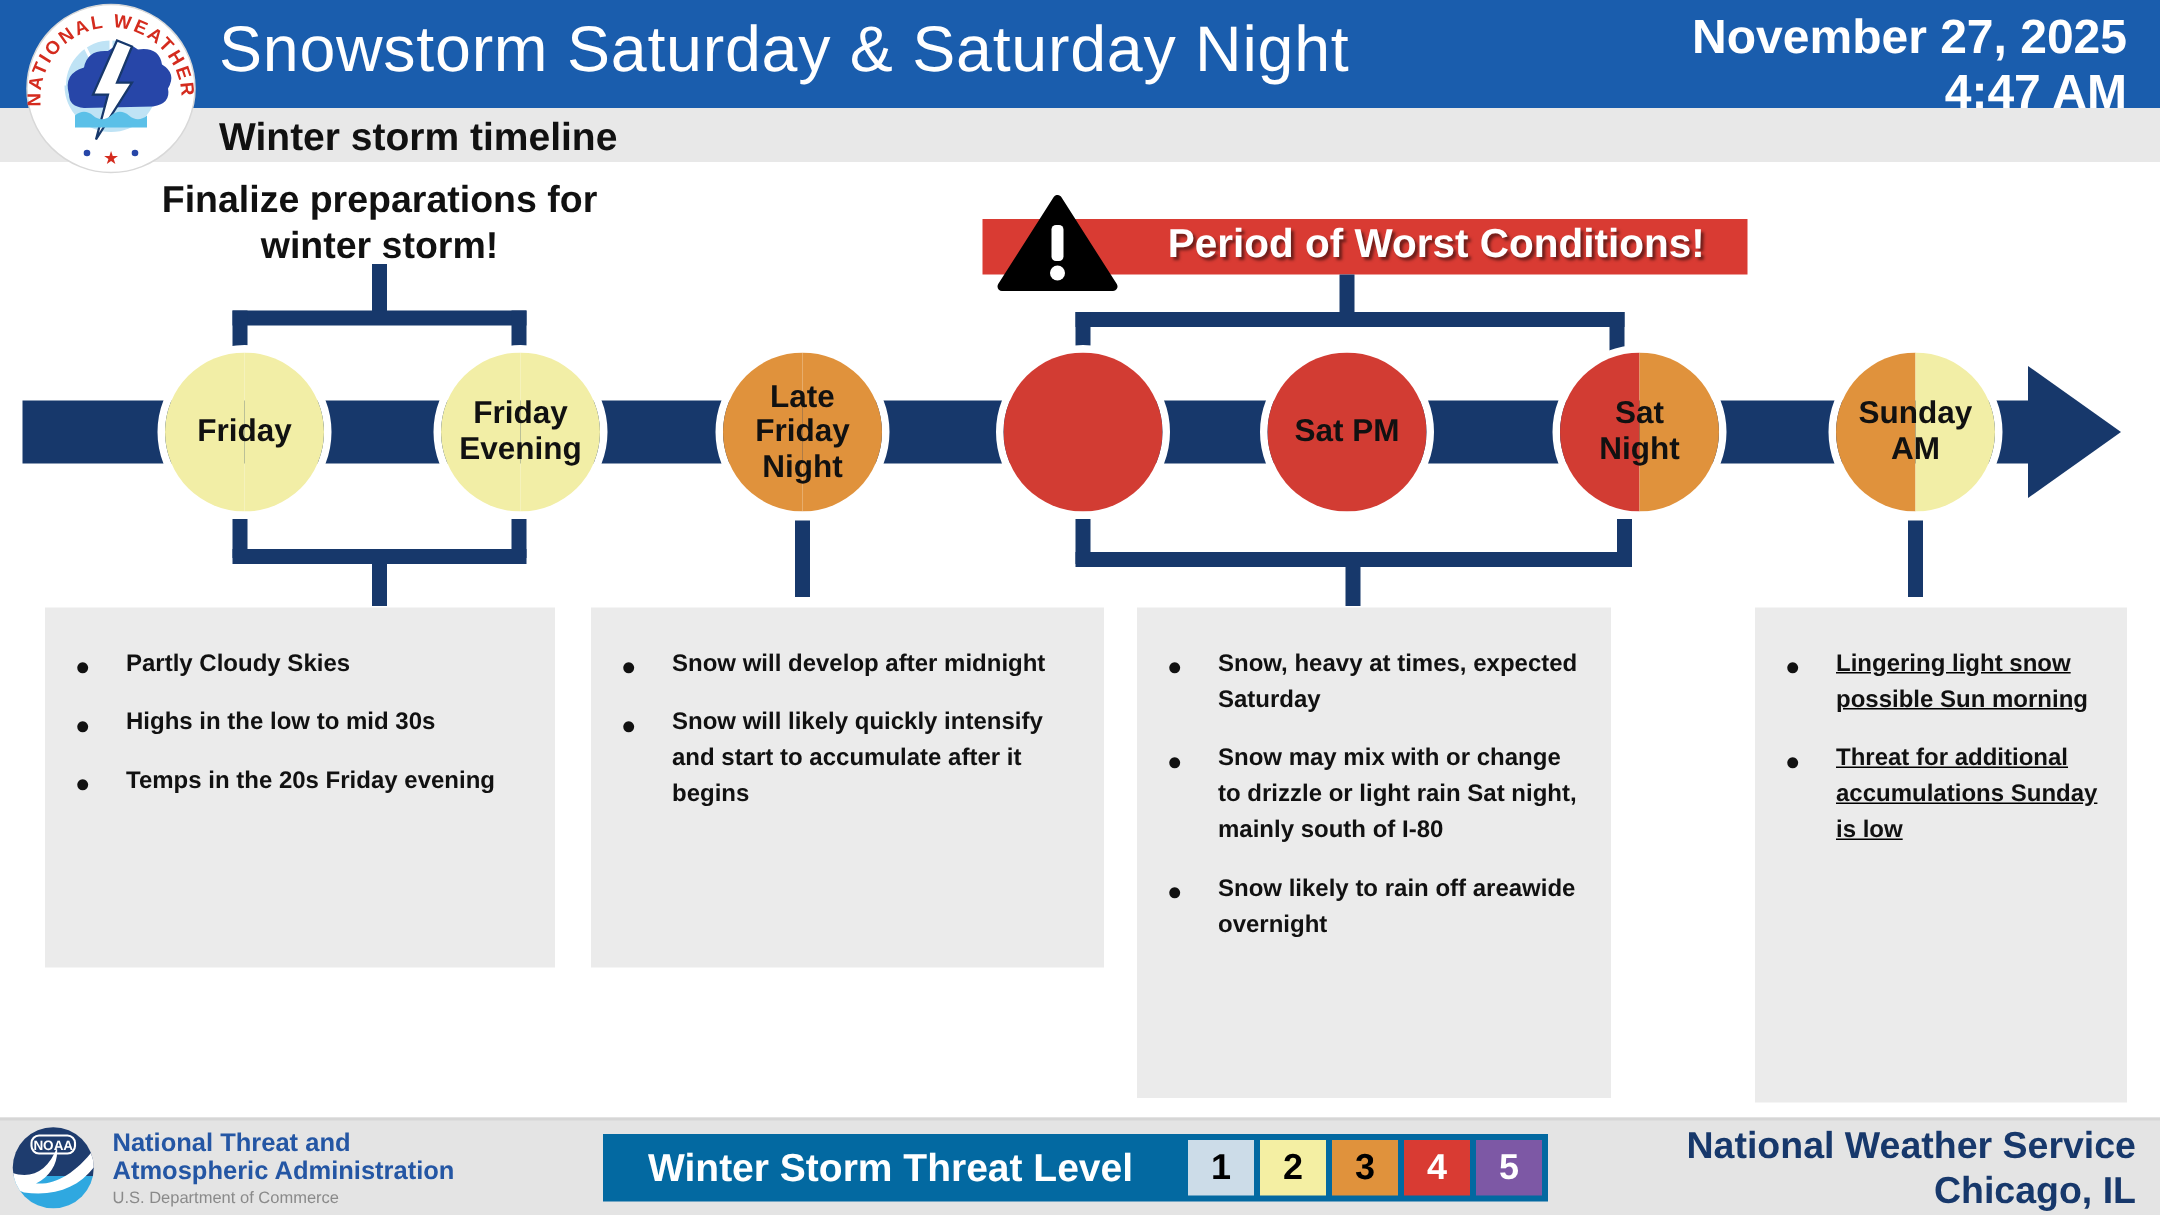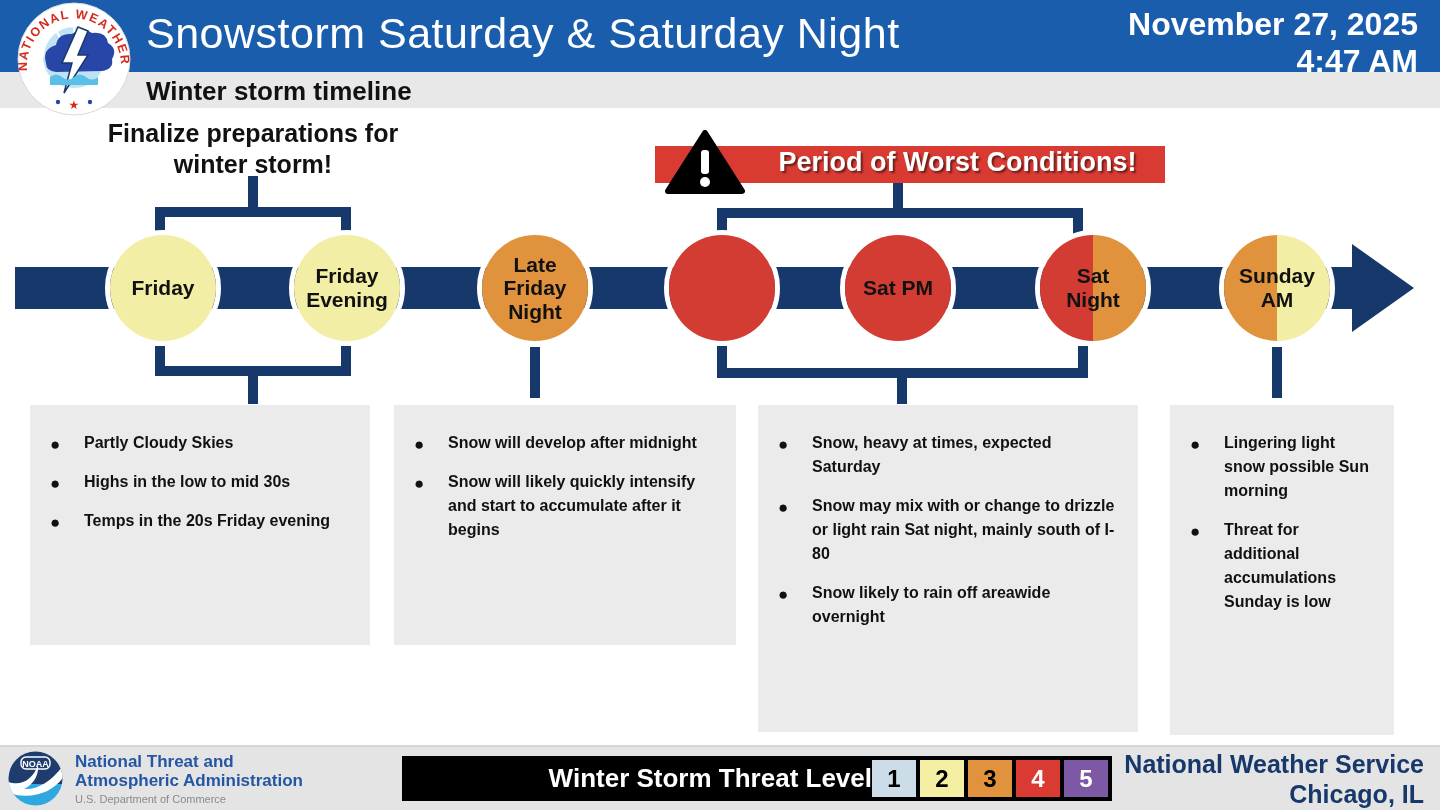--- a/index.html
+++ b/index.html
@@ -35,33 +35,33 @@
   .nv{position:absolute;background:var(--navy,#17386b);z-index:1;}
 
   
   .box{position:absolute;top:405px;background:#ebebeb;}
   .box ul{margin:0;padding:26px 18px 0 18px;list-style:none;}
   .box li{position:relative;padding-left:36px;margin-bottom:15px;
           font-size:16px;font-weight:bold;color:#111;line-height:1.5;}
   .box li::before{content:"●";position:absolute;left:2px;top:1px;font-size:17px;}
   .box1{left:30px;width:340px;height:240px;}
   .box2{left:394px;width:342px;height:240px;}
-  .box3{left:758px;width:380px;height:327px;}
-  .box4{left:1170px;width:224px;height:330px;}
+  .box3{left:758px;width:316px;height:327px;}
+  .box4{left:1170px;width:248px;height:330px;text-decoration:underline;}
 
   
   .footer{position:absolute;left:0;top:745px;width:1440px;height:65px;background:#e4e4e4;border-top:2px solid #d6d6d6;}
   .noaa-logo{position:absolute;left:8px;top:751px;width:55px;height:55px;z-index:2;}
   .noaa-text{position:absolute;left:75px;top:752px;line-height:1.12;}
   .noaa-line{font-size:17px;font-weight:bold;color:#2456a4;}
   .doc-line{font-size:11px;color:#8a8a8a;margin-top:3px;}
   .nws-office{position:absolute;right:16px;top:749px;text-align:right;color:var(--navy,#17386b);
               font-size:25px;font-weight:bold;line-height:1.2;}
-  .scale-bar{position:absolute;left:402px;top:756px;width:710px;height:45px;background:#000000;
-             display:flex;align-items:center;text-align:right;}
+  .scale-bar{position:absolute;left:402px;top:756px;width:630px;height:45px;background:#0369a1;
+             display:flex;align-items:center;}
   .scale-label{color:#fff;font-size:26px;font-weight:bold;padding-left:30px;flex:1;white-space:nowrap;}
   .scale-squares{display:flex;gap:4px;padding-right:4px;}
   .scale-sq{width:44px;height:37px;display:flex;align-items:center;justify-content:center;
             font-size:24px;font-weight:bold;}
 </style>
 </head>
 <body>
 
 <div class="page">
 

